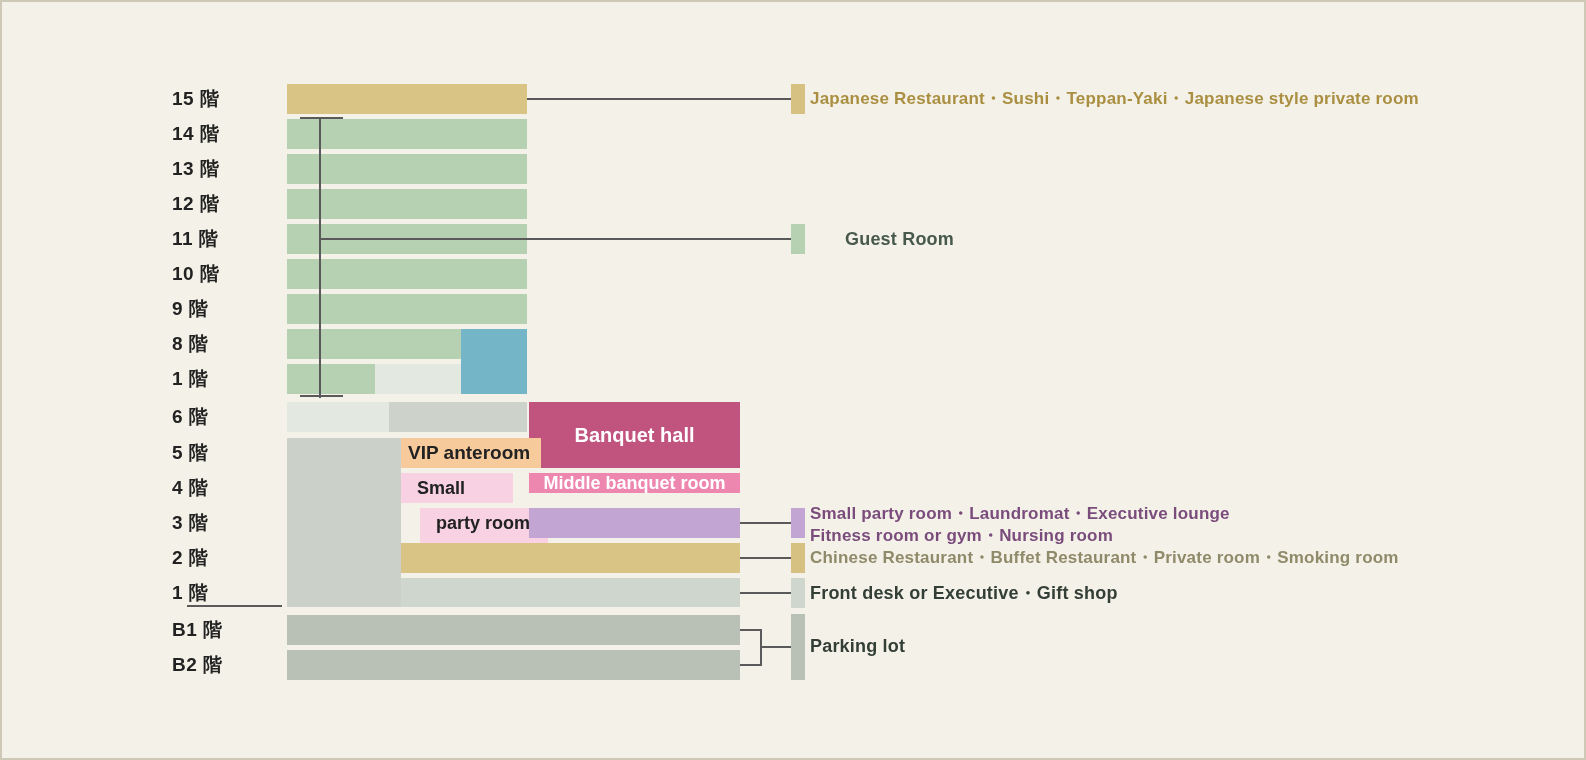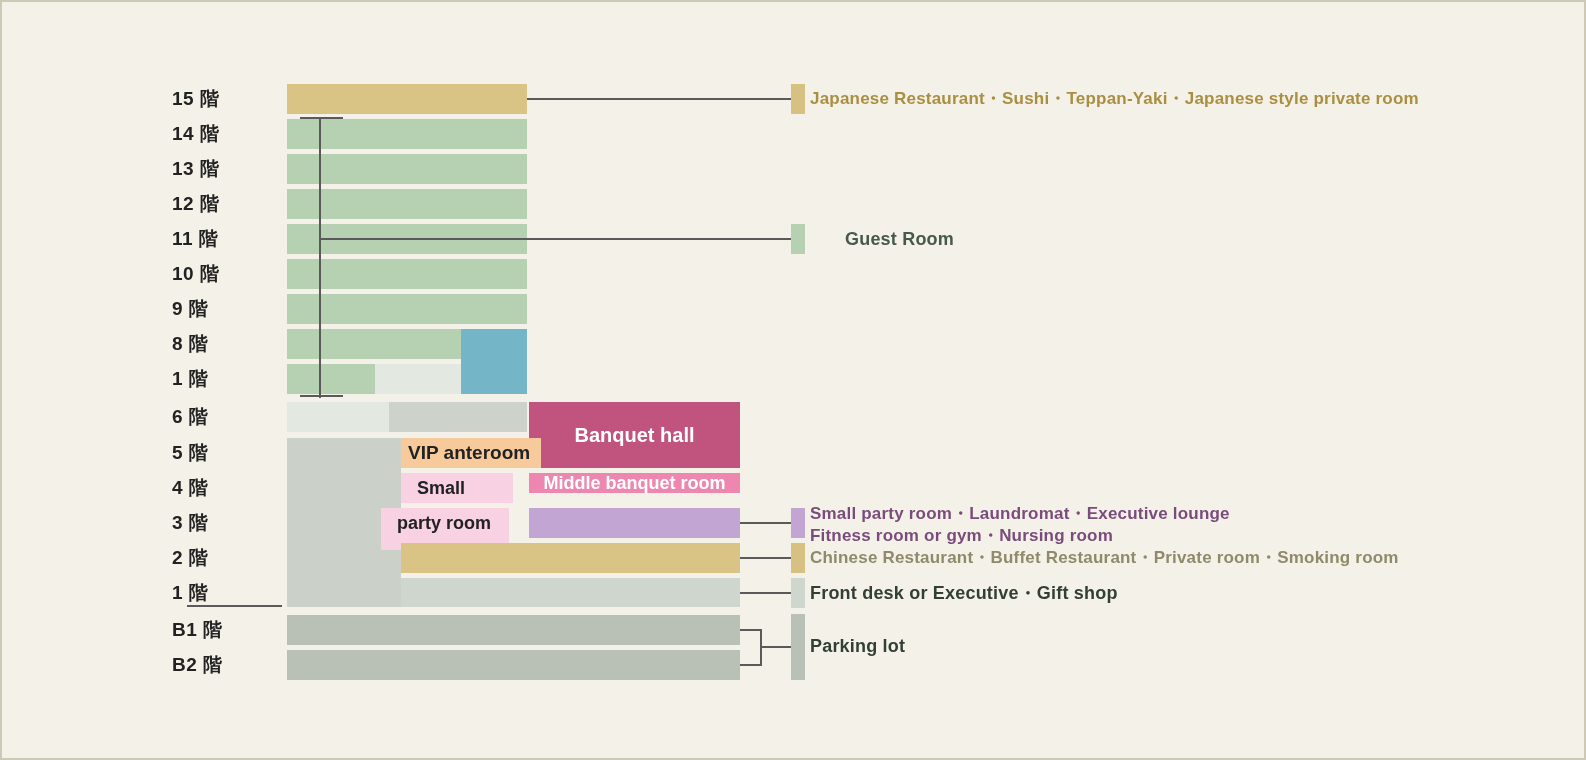--- a/index.html
+++ b/index.html
@@ -75,21 +75,21 @@
     <div class="blk-label-center banquet-size">Banquet hall</div>
   </div>
 
   <div class="blk" style="left: 399px; top: 436px; width: 140px; height: 30px; background: rgb(247, 202, 156);">
     <div class="blk-label-left pad7" style="font-size:19px">VIP anteroom</div>
   </div>
 
   <div class="blk" style="left: 399px; top: 471px; width: 112px; height: 30px; background: rgb(248, 210, 226);">
     <div class="blk-label-left pad16">Small</div>
   </div>
-  <div class="blk" style="left: 379px; top: 506px; width: 128px; height: 42px; background: rgb(248, 210, 226);">
+  <div class="blk" style="left: 418px; top: 506px; width: 128px; height: 42px; background: rgb(248, 210, 226);">
     <div class="blk-label-left pad16">party room</div>
   </div>
 
   <div class="blk" style="left: 527px; top: 471px; width: 211px; height: 20px; background: rgb(238, 135, 175);">
     <div class="blk-label-center middle-size">Middle banquet room</div>
   </div>
 
   <div class="blk" style="left: 527px; top: 506px; width: 211px; height: 30px; background: rgb(195, 165, 211);"></div>
   <div class="blk" style="left: 399px; top: 541px; width: 339px; height: 30px; background: rgb(217, 195, 133);"></div>
   <div class="blk" style="left: 399px; top: 576px; width: 339px; height: 29px; background: rgb(207, 214, 206);"></div>

